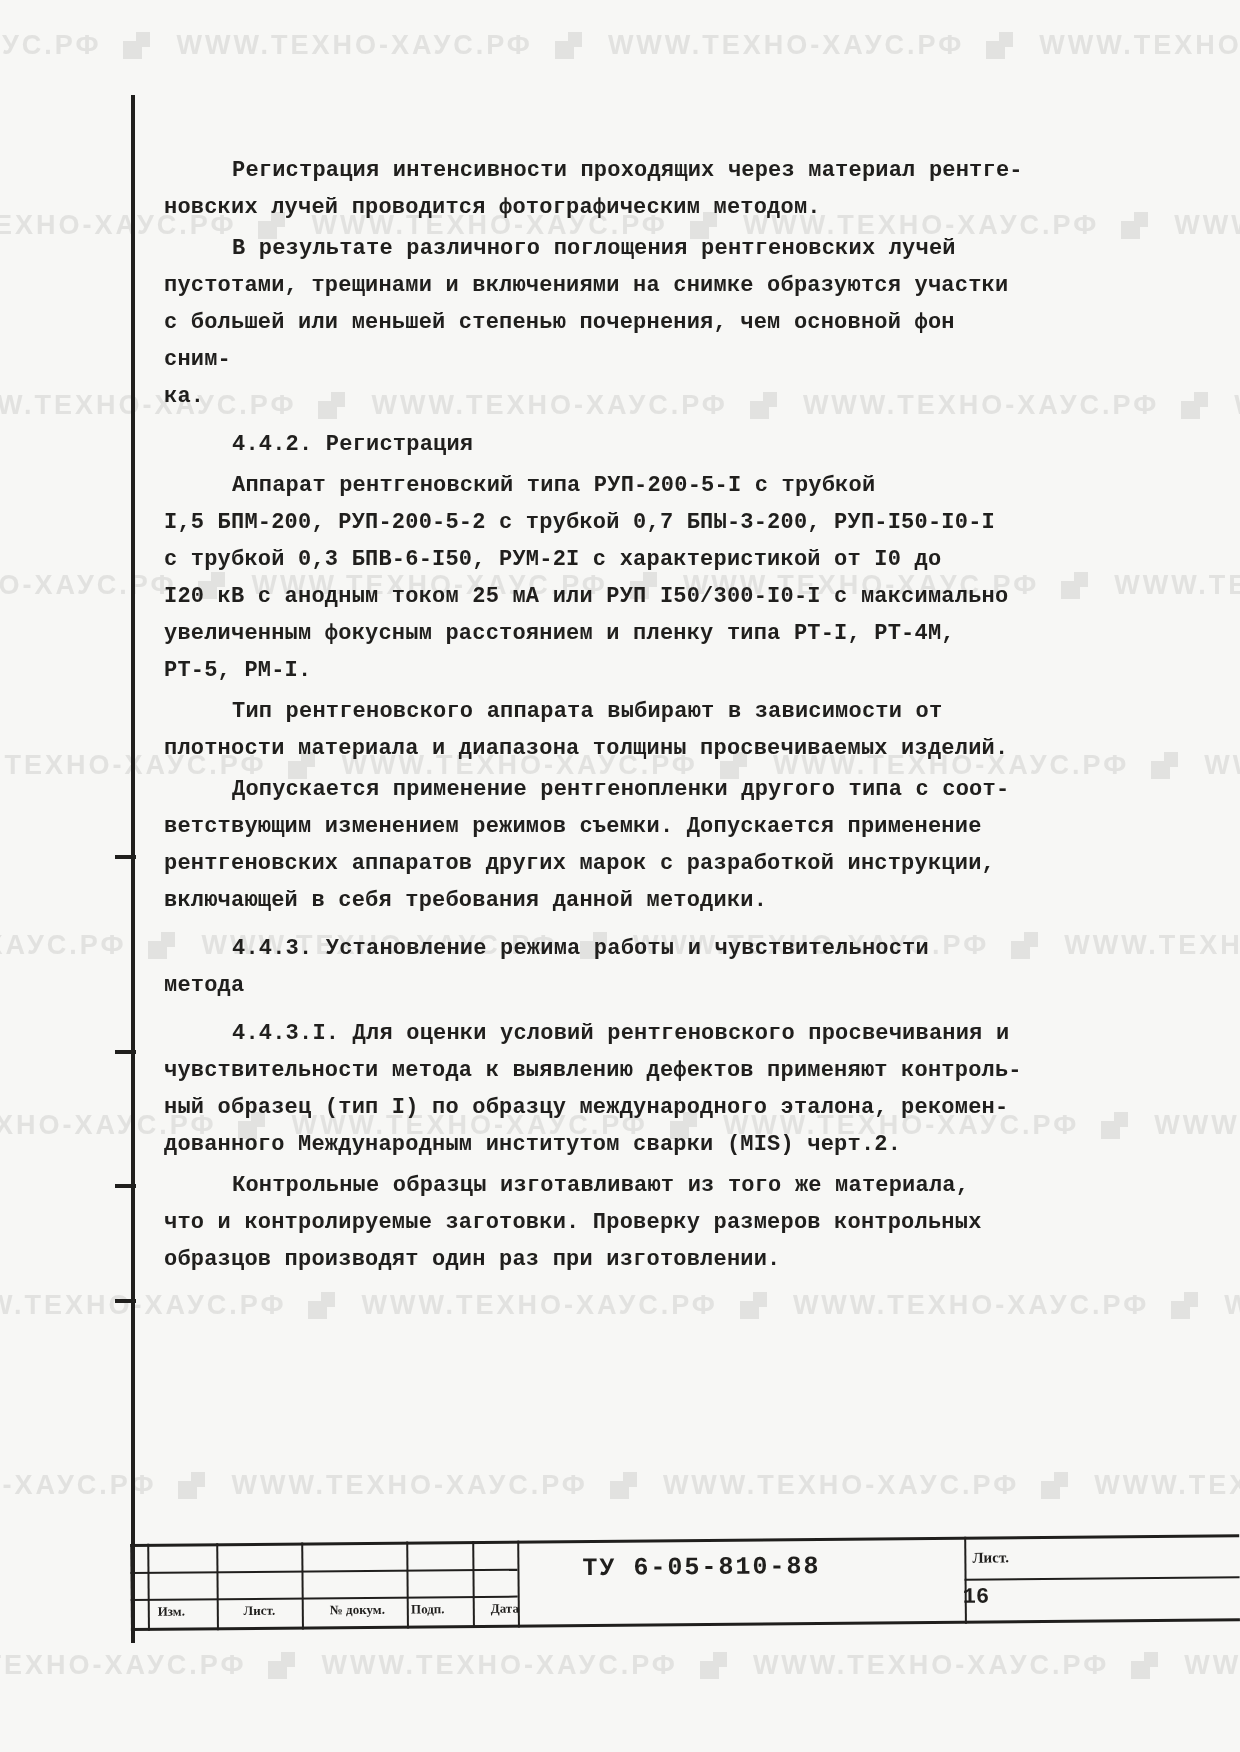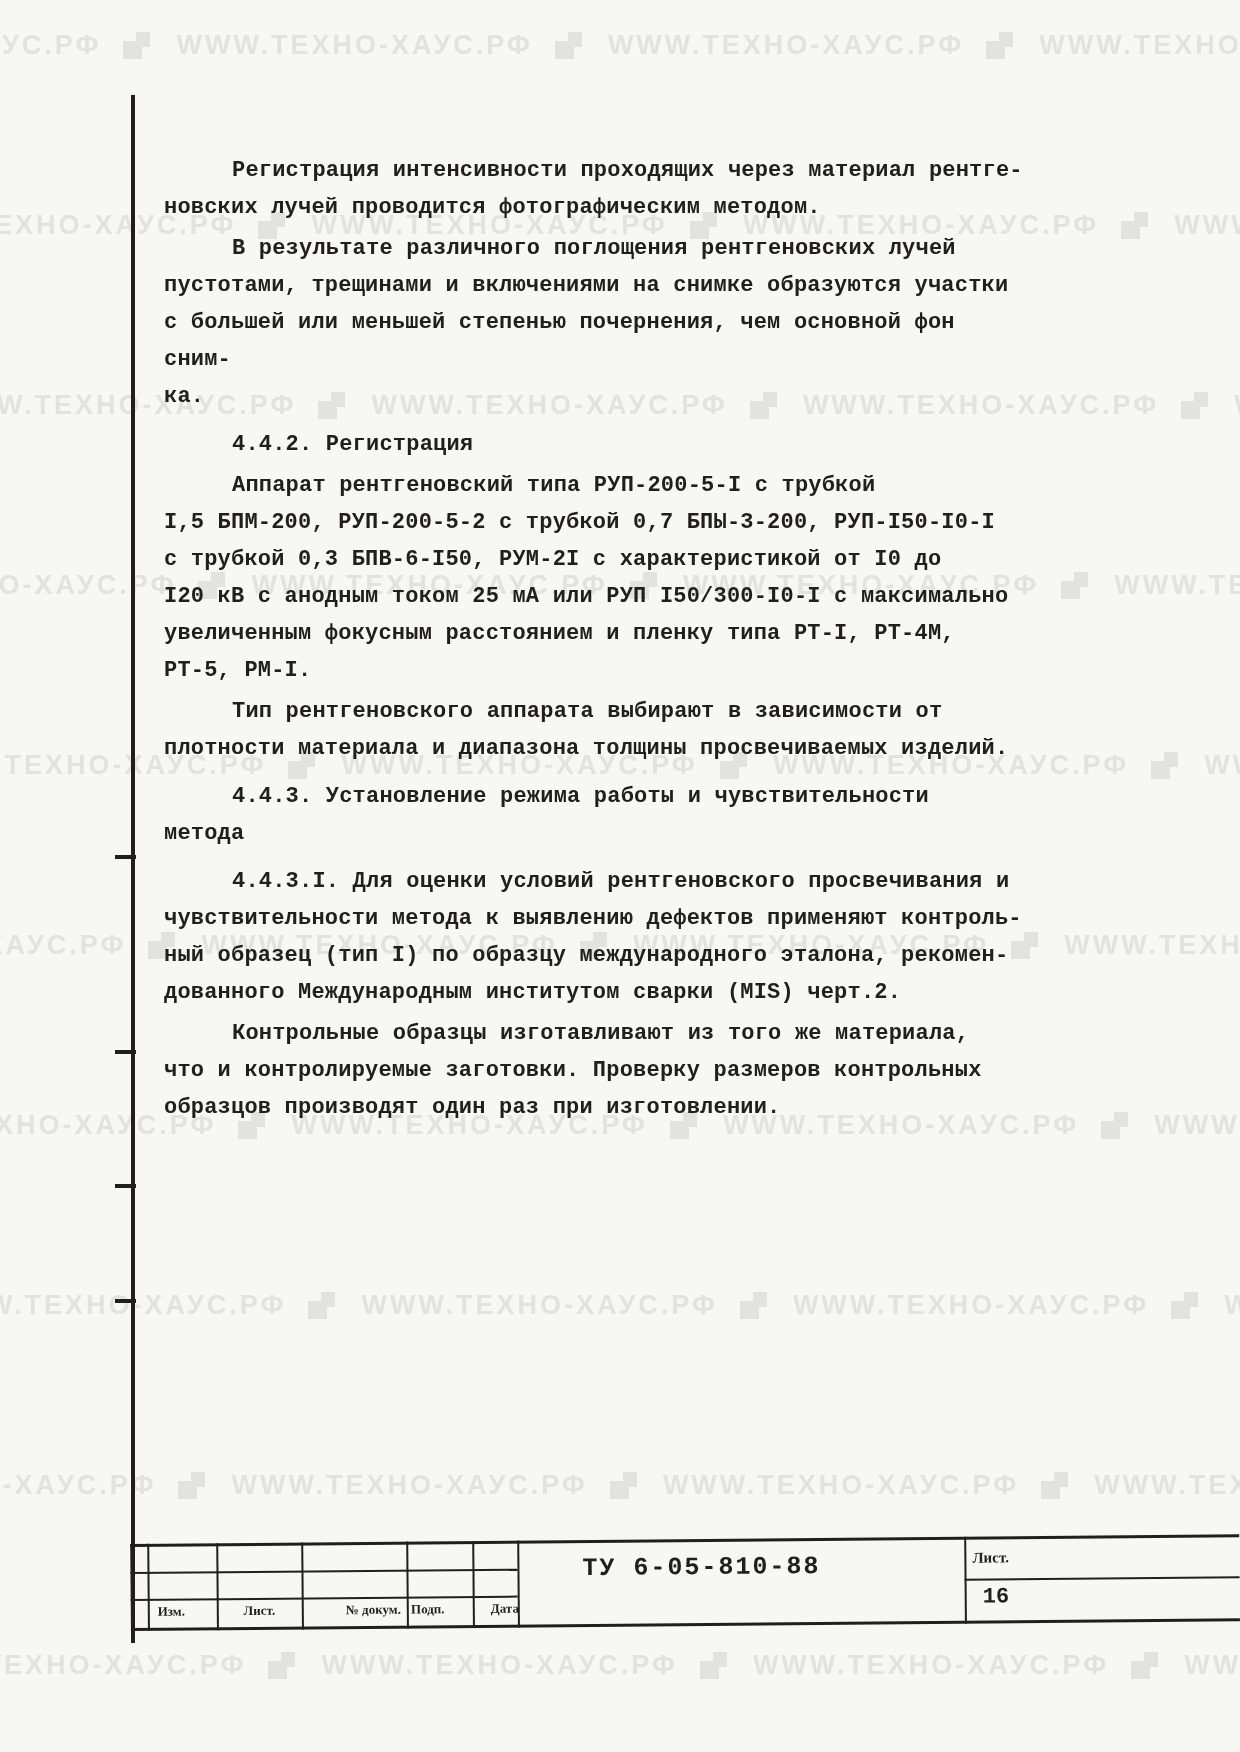--- a/index.html
+++ b/index.html
@@ -60,21 +60,21 @@
   .stamp-num{
     position:absolute;left:452px;top:16px;
     font:bold 25px/1.2 "Liberation Mono","DejaVu Sans Mono",monospace;
     letter-spacing:2px;color:var(--ink);white-space:nowrap;
   }
   .sheet-label{
     position:absolute;left:842px;top:16px;
     font:bold 15px/1 "Liberation Serif","DejaVu Serif",serif;color:var(--ink);
   }
   .sheet-num{
-    position:absolute;left:852px;top:52px;
+    position:absolute;left:832px;top:52px;
     font:bold 22px/1 "Liberation Mono","DejaVu Sans Mono",monospace;color:var(--ink);
   }
 </style>
 </head>
 <body>
 
 <div class="wm-layer">
     <div class="wm-row" style="top: 30px; left: -255px;">
       <span class="wm-text">WWW.ТЕХНО-ХАУС.РФ</span>
       <span class="wm-icon"></span>
@@ -182,20 +182,24 @@
 ка.</p>
     <p class="para heading">4.4.2. Регистрация</p>
     <p class="para body">Аппарат рентгеновский типа РУП-200-5-I с трубкой
 I,5 БПМ-200, РУП-200-5-2 с трубкой 0,7 БПЫ-3-200, РУП-I50-I0-I
 с трубкой 0,3 БПВ-6-I50, РУМ-2I с характеристикой от I0 до
 I20 кВ с анодным током 25 мА или РУП I50/300-I0-I с максимально
 увеличенным фокусным расстоянием и пленку типа РТ-I, РТ-4М,
 РТ-5, РМ-I.</p>
     <p class="para body">Тип рентгеновского аппарата выбирают в зависимости от
 плотности материала и диапазона толщины просвечиваемых изделий.</p>
+    <p class="para body">Допускается применение рентгенопленки другого типа с соот-
+ветствующим изменением режимов съемки. Допускается применение
+рентгеновских аппаратов других марок с разработкой инструкции,
+включающей в себя требования данной методики.</p>
     <p class="para heading">4.4.3. Установление режима работы и чувствительности
 метода</p>
     <p class="para section">4.4.3.I. Для оценки условий рентгеновского просвечивания и
 чувствительности метода к выявлению дефектов применяют контроль-
 ный образец (тип I) по образцу международного эталона, рекомен-
 дованного Международным институтом сварки (MIS) черт.2.</p>
     <p class="para body">Контрольные образцы изготавливают из того же материала,
 что и контролируемые заготовки. Проверку размеров контрольных
 образцов производят один раз при изготовлении.</p>
   </div>
@@ -212,20 +216,20 @@
   <div class="sl" style="left:86px;top:2px;width:2px;height:87px"></div>
   <div class="sl" style="left:171px;top:2px;width:2px;height:87px"></div>
   <div class="sl" style="left:276px;top:2px;width:2px;height:87px"></div>
   <div class="sl" style="left:342px;top:2px;width:2px;height:87px"></div>
   <div class="sl" style="left:387px;top:2px;width:2px;height:87px"></div>
   <div class="sl" style="left:834px;top:2px;width:2px;height:87px"></div>
   <div class="sl" style="left:834px;top:44px;width:275px;height:2px"></div>
 
   <div class="scol" style="left:12px;width:57px">Изм.</div>
   <div class="scol" style="left:86px;width:85px">Лист.</div>
-  <div class="scol" style="left:185px;width:115px">№ докум.</div>
+  <div class="scol" style="left:169px;width:115px">№ докум.</div>
   <div class="scol" style="left:276px;width:42px">Подп.</div>
   <div class="scol" style="left:342px;width:64px">Дата</div>
 
   <div class="stamp-num">ТУ 6-05-810-88</div>
   <div class="sheet-label">Лист.</div>
   <div class="sheet-num">16</div>
 </div>
 
 </body></html>

